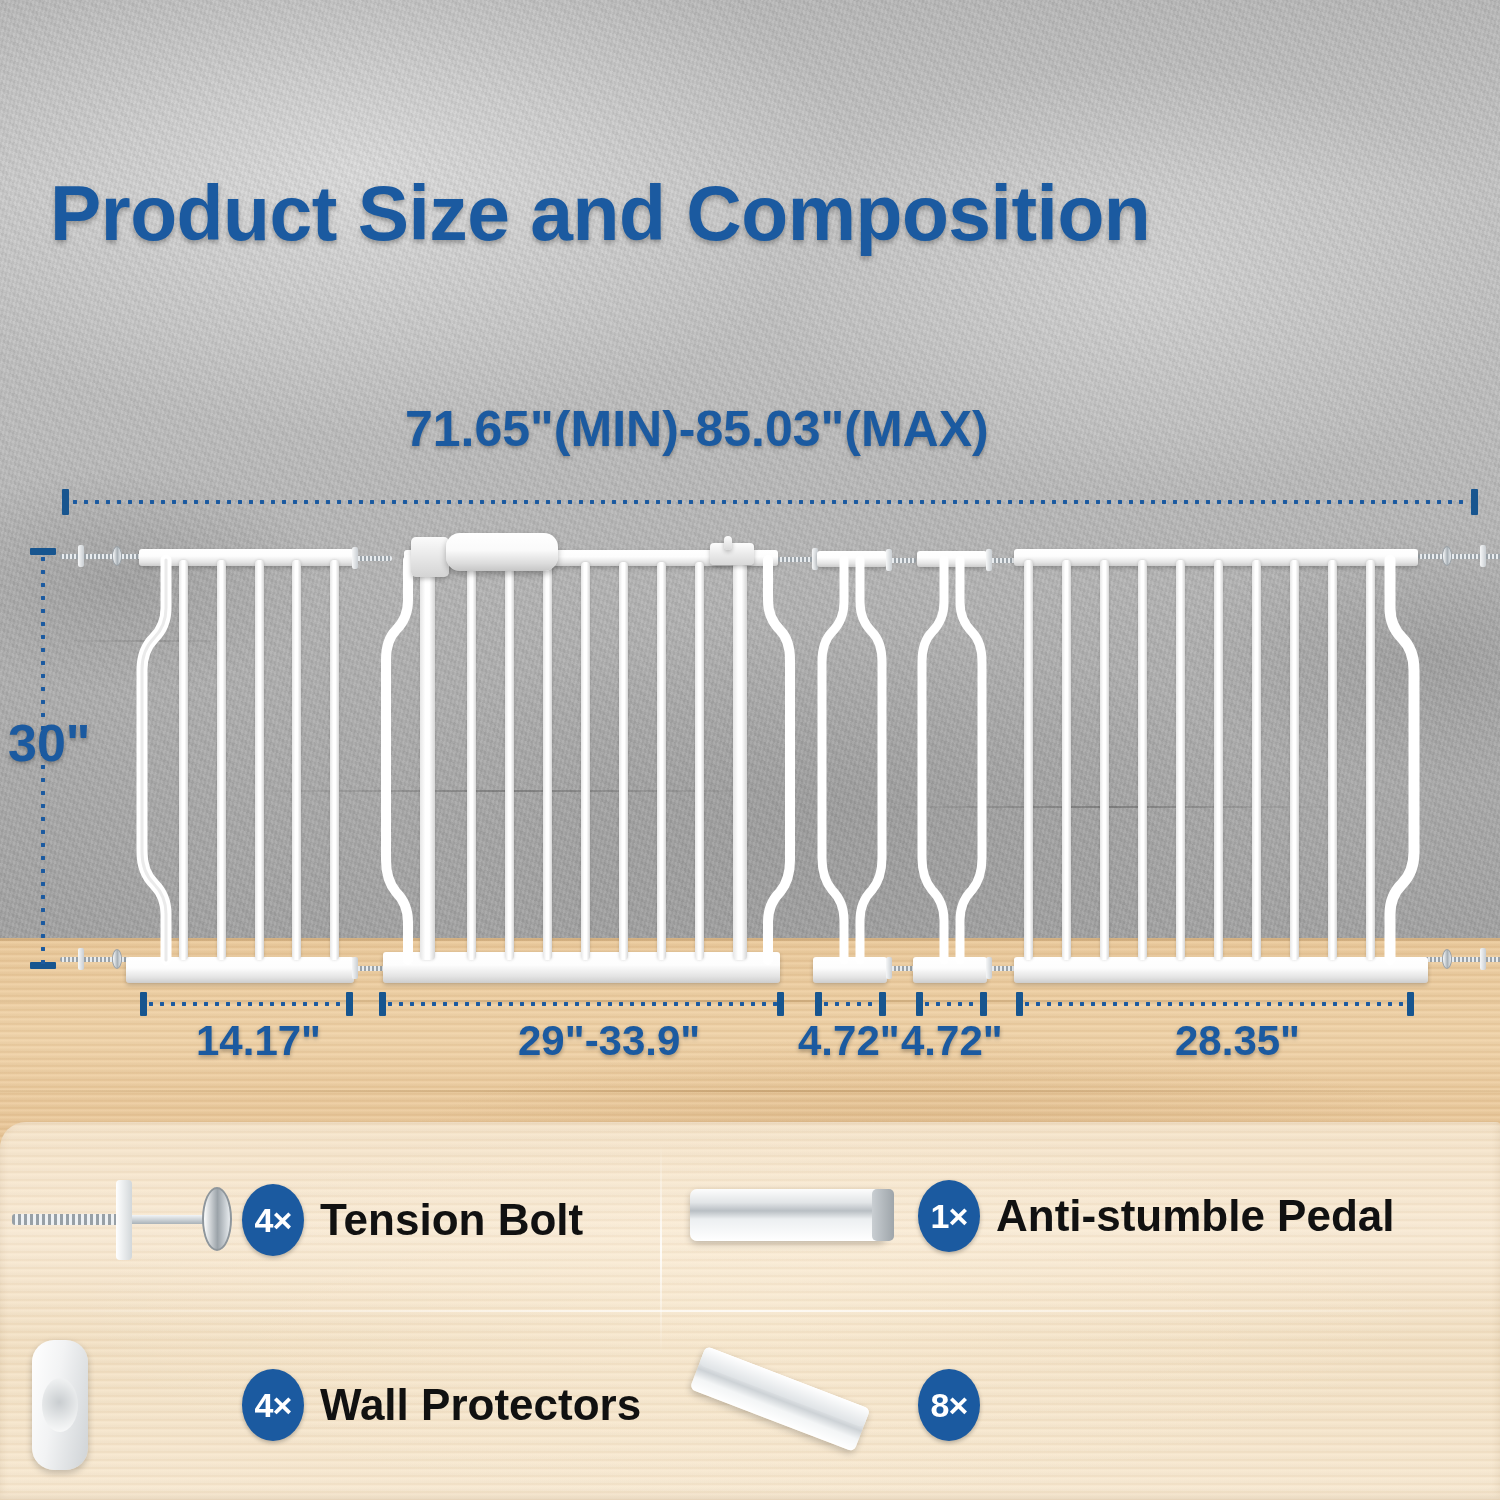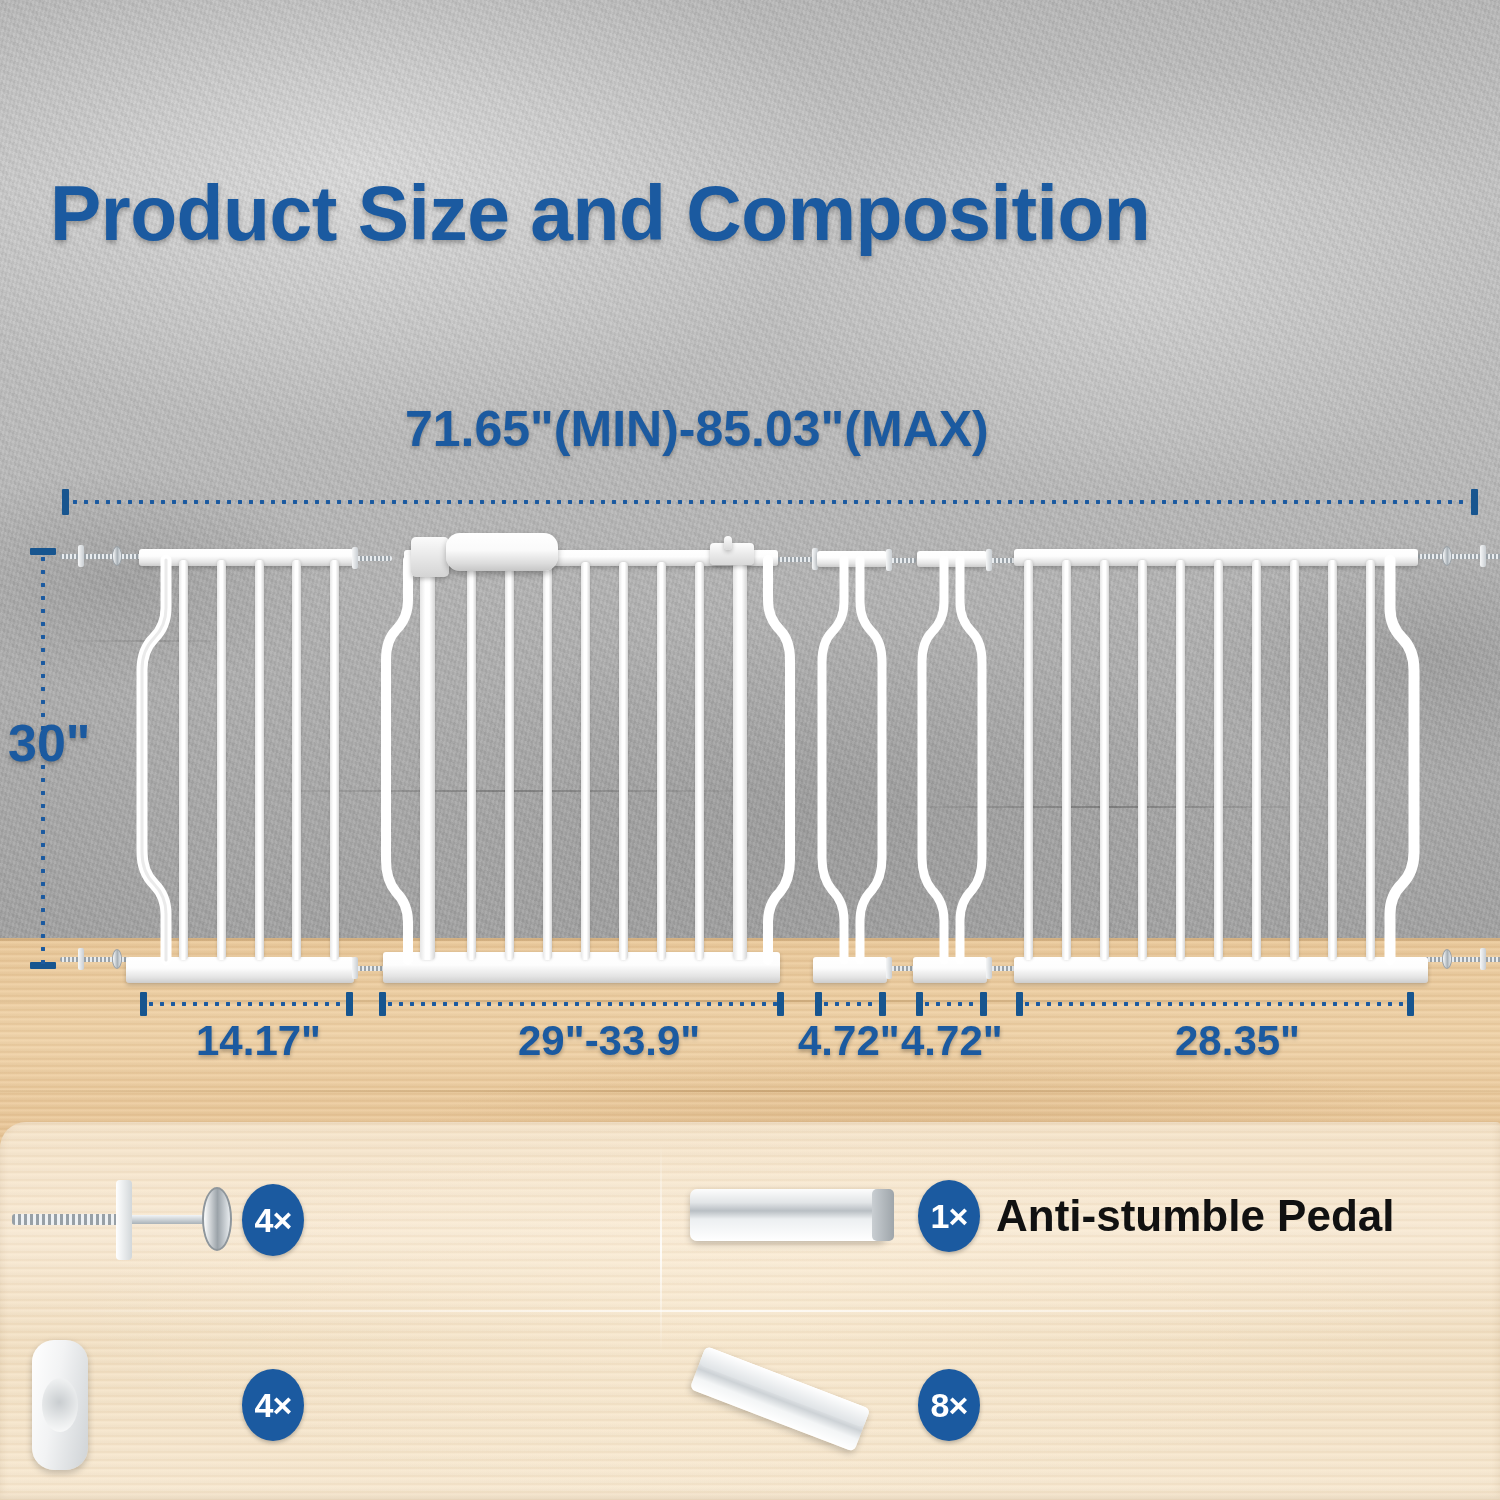--- a/index.html
+++ b/index.html
@@ -453,20 +453,21 @@
       <div class="part-icon" style="width:230px; height:80px;">
         <div class="ic-bolt-shaft"></div>
         <div class="ic-bolt-rod"></div>
         <div class="ic-bolt-plate"></div>
         <div class="ic-bolt-wheel"></div>
       </div>
       <div class="qty-badge">
         <span>4</span>
           <span>×</span>
       </div>
+      <div class="part-label">Tension Bolt</div>
     </div>
 
     <div class="part-item" style="left:690px; top:58px; width:800px;">
       <div class="part-icon" style="width:228px; height:70px;">
         <div class="ic-pedal"></div>
         <div class="ic-pedal-cap"></div>
       </div>
       <div class="qty-badge">
         <span>1</span>
           <span>×</span>
@@ -476,20 +477,21 @@
 
     <div class="part-item" style="left:12px; top:218px; width:640px;">
       <div class="part-icon" style="width:230px; height:130px;">
         <div class="ic-wall-cup"></div>
         <div class="ic-wall-dish"></div>
       </div>
       <div class="qty-badge">
         <span>4</span>
           <span>×</span>
       </div>
+      <div class="part-label">Wall Protectors</div>
     </div>
 
     <div class="part-item" style="left:690px; top:218px; width:800px;">
       <div class="part-icon" style="width:228px; height:130px;">
         <div class="ic-reinf" style="left:16px; top:6px;"></div>
         <div class="ic-reinf2" style="left:16px; top:6px;"></div>
       </div>
       <div class="qty-badge">
         <span>8</span>
           <span>×</span>

